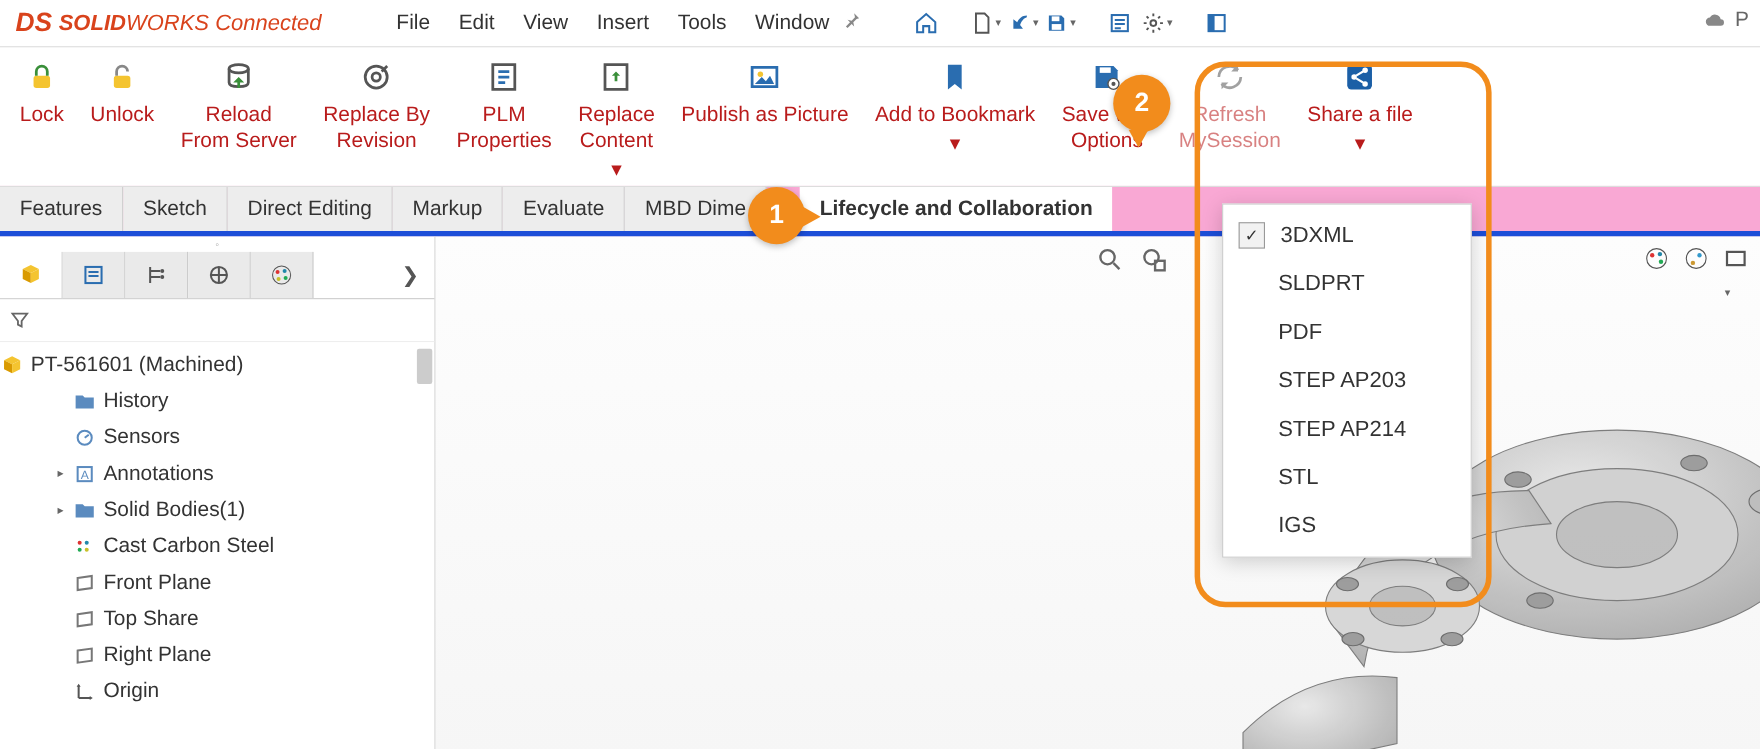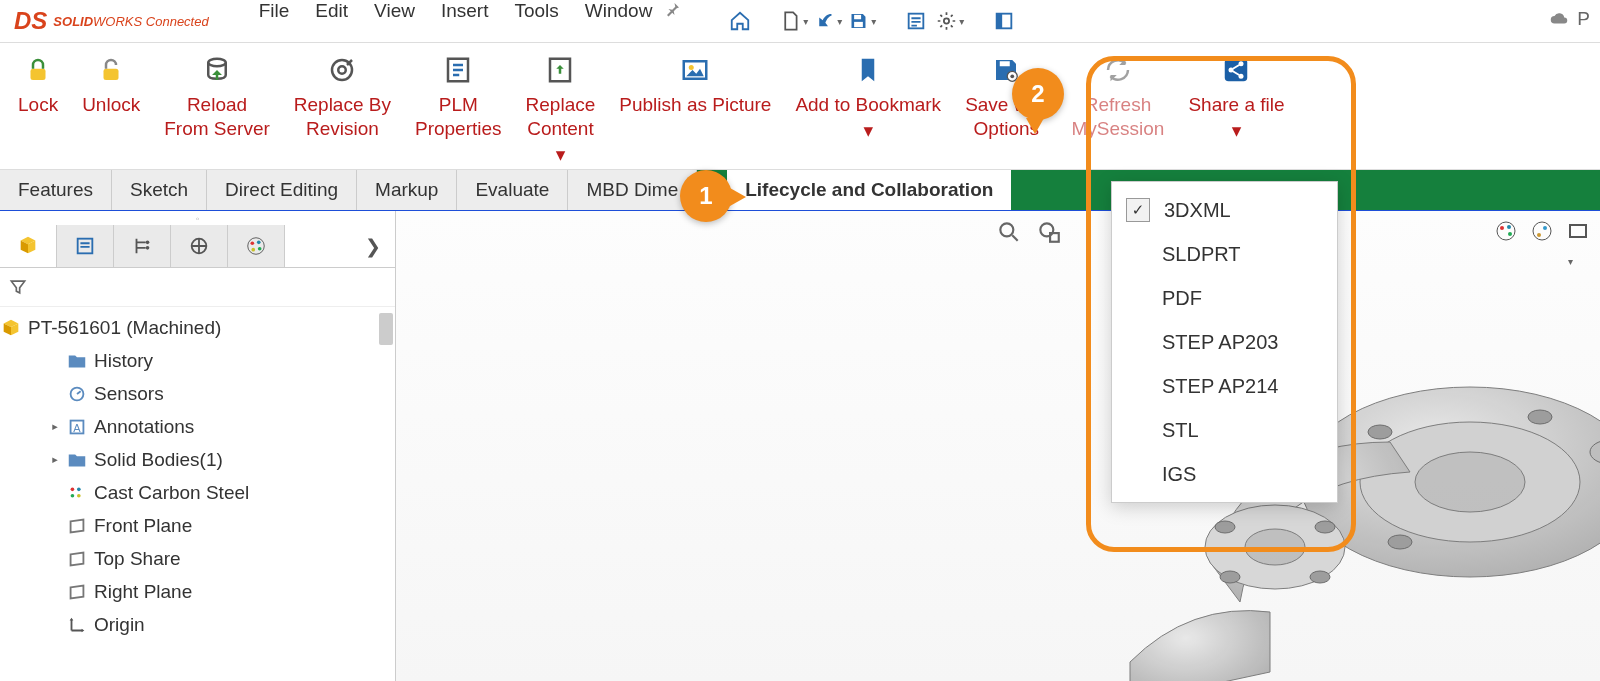--- a/index.html
+++ b/index.html
@@ -1,38 +1,38 @@
 <!DOCTYPE html>
 <html><head>
 <meta charset="utf-8">
 <style>
 html,body{margin:0;padding:0;font-family:"Segoe UI",Arial,sans-serif;font-size:19px;color:#333;background:#fff;overflow:hidden;width:1600px;height:681px}
-.titlebar{display:flex;height:42px;padding:0 8px;border-bottom:1px solid #ddd}
+.titlebar{display:flex;align-items:center;height:42px;padding:0 8px;border-bottom:1px solid #ddd}
 .logo{display:flex;align-items:center;gap:6px;padding:0 6px}
 .logo-mark{font-style:italic;font-weight:bold;font-size:24px;color:#d9431c}
-.logo-text{font-size:13px;font-style:italic}
+.logo-text{font-size:20px;font-style:italic}
 .logo-sw{color:#d9431c;font-weight:bold}
 .logo-conn{color:#d9431c}
-.menu{display:flex;gap:26px;margin-left:44px}
+.menu{display:flex;gap:26px;margin-left:62px}
 .menu span{cursor:pointer}
 .pin{margin-left:12px;color:#777}
 .qat{display:flex;align-items:center;gap:6px;margin-left:44px}
 .qatbtn{display:flex;align-items:center;justify-content:center;width:28px;height:28px;color:#555;cursor:pointer}
 .qatbtn svg{width:22px;height:22px}
 .drop::after{content:"▾";font-size:10px;color:#666;margin-left:2px}
 .qsep{width:14px}
 .cloud{position:absolute;right:10px;top:8px;display:flex;align-items:center;gap:6px;color:#666}
 .ribbon{display:flex;align-items:flex-start;padding:8px 6px 0 6px;height:118px}
 .rbtn{display:flex;flex-direction:column;align-items:center;justify-content:flex-start;padding:0 12px;text-align:center;cursor:pointer;line-height:1.25}
 .rbtn .ico{height:38px;display:flex;align-items:center;justify-content:center;margin-bottom:4px}
 .rbtn .ico svg{width:30px;height:30px}
 .rbtn span{font-size:19px;color:#b91c1c}
 .rbtn .sub{display:block}
 .ddrop{font-size:11px;color:#666;margin-top:2px}
-.tabs{display:flex;height:40px;background:#15803d;border-top:1px solid #ddd;border-bottom:1px solid #1d4ed8}
+.tabs{display:flex;height:40px;background:#f9a8d4;border-top:1px solid #ddd;border-bottom:5px solid #1d4ed8}
 .tab{padding:0 18px;height:100%;display:flex;align-items:center;border-right:1px solid #ccc;background:#ededed;cursor:pointer;font-size:19px}
 .tab.active{background:#fff;font-weight:600}
 .tab.nb{border-right:none}
 .workspace{position:relative;display:flex;height:471px}
 .sidebar{width:395px;border-right:1px solid #ccc;display:flex;flex-direction:column;background:#fff}
 .sb-handle{height:14px;display:flex;justify-content:center;align-items:center;color:#aaa;font-size:10px}
 .sb-tabs{display:flex;align-items:center;height:42px;border-bottom:1px solid #ccc}
 .sb-tab{width:56px;height:100%;display:flex;align-items:center;justify-content:center;border-right:1px solid #ccc;background:#eaeaea;cursor:pointer}
 .sb-tab.active{background:#fff}
 .sb-tab svg{width:22px;height:22px}

